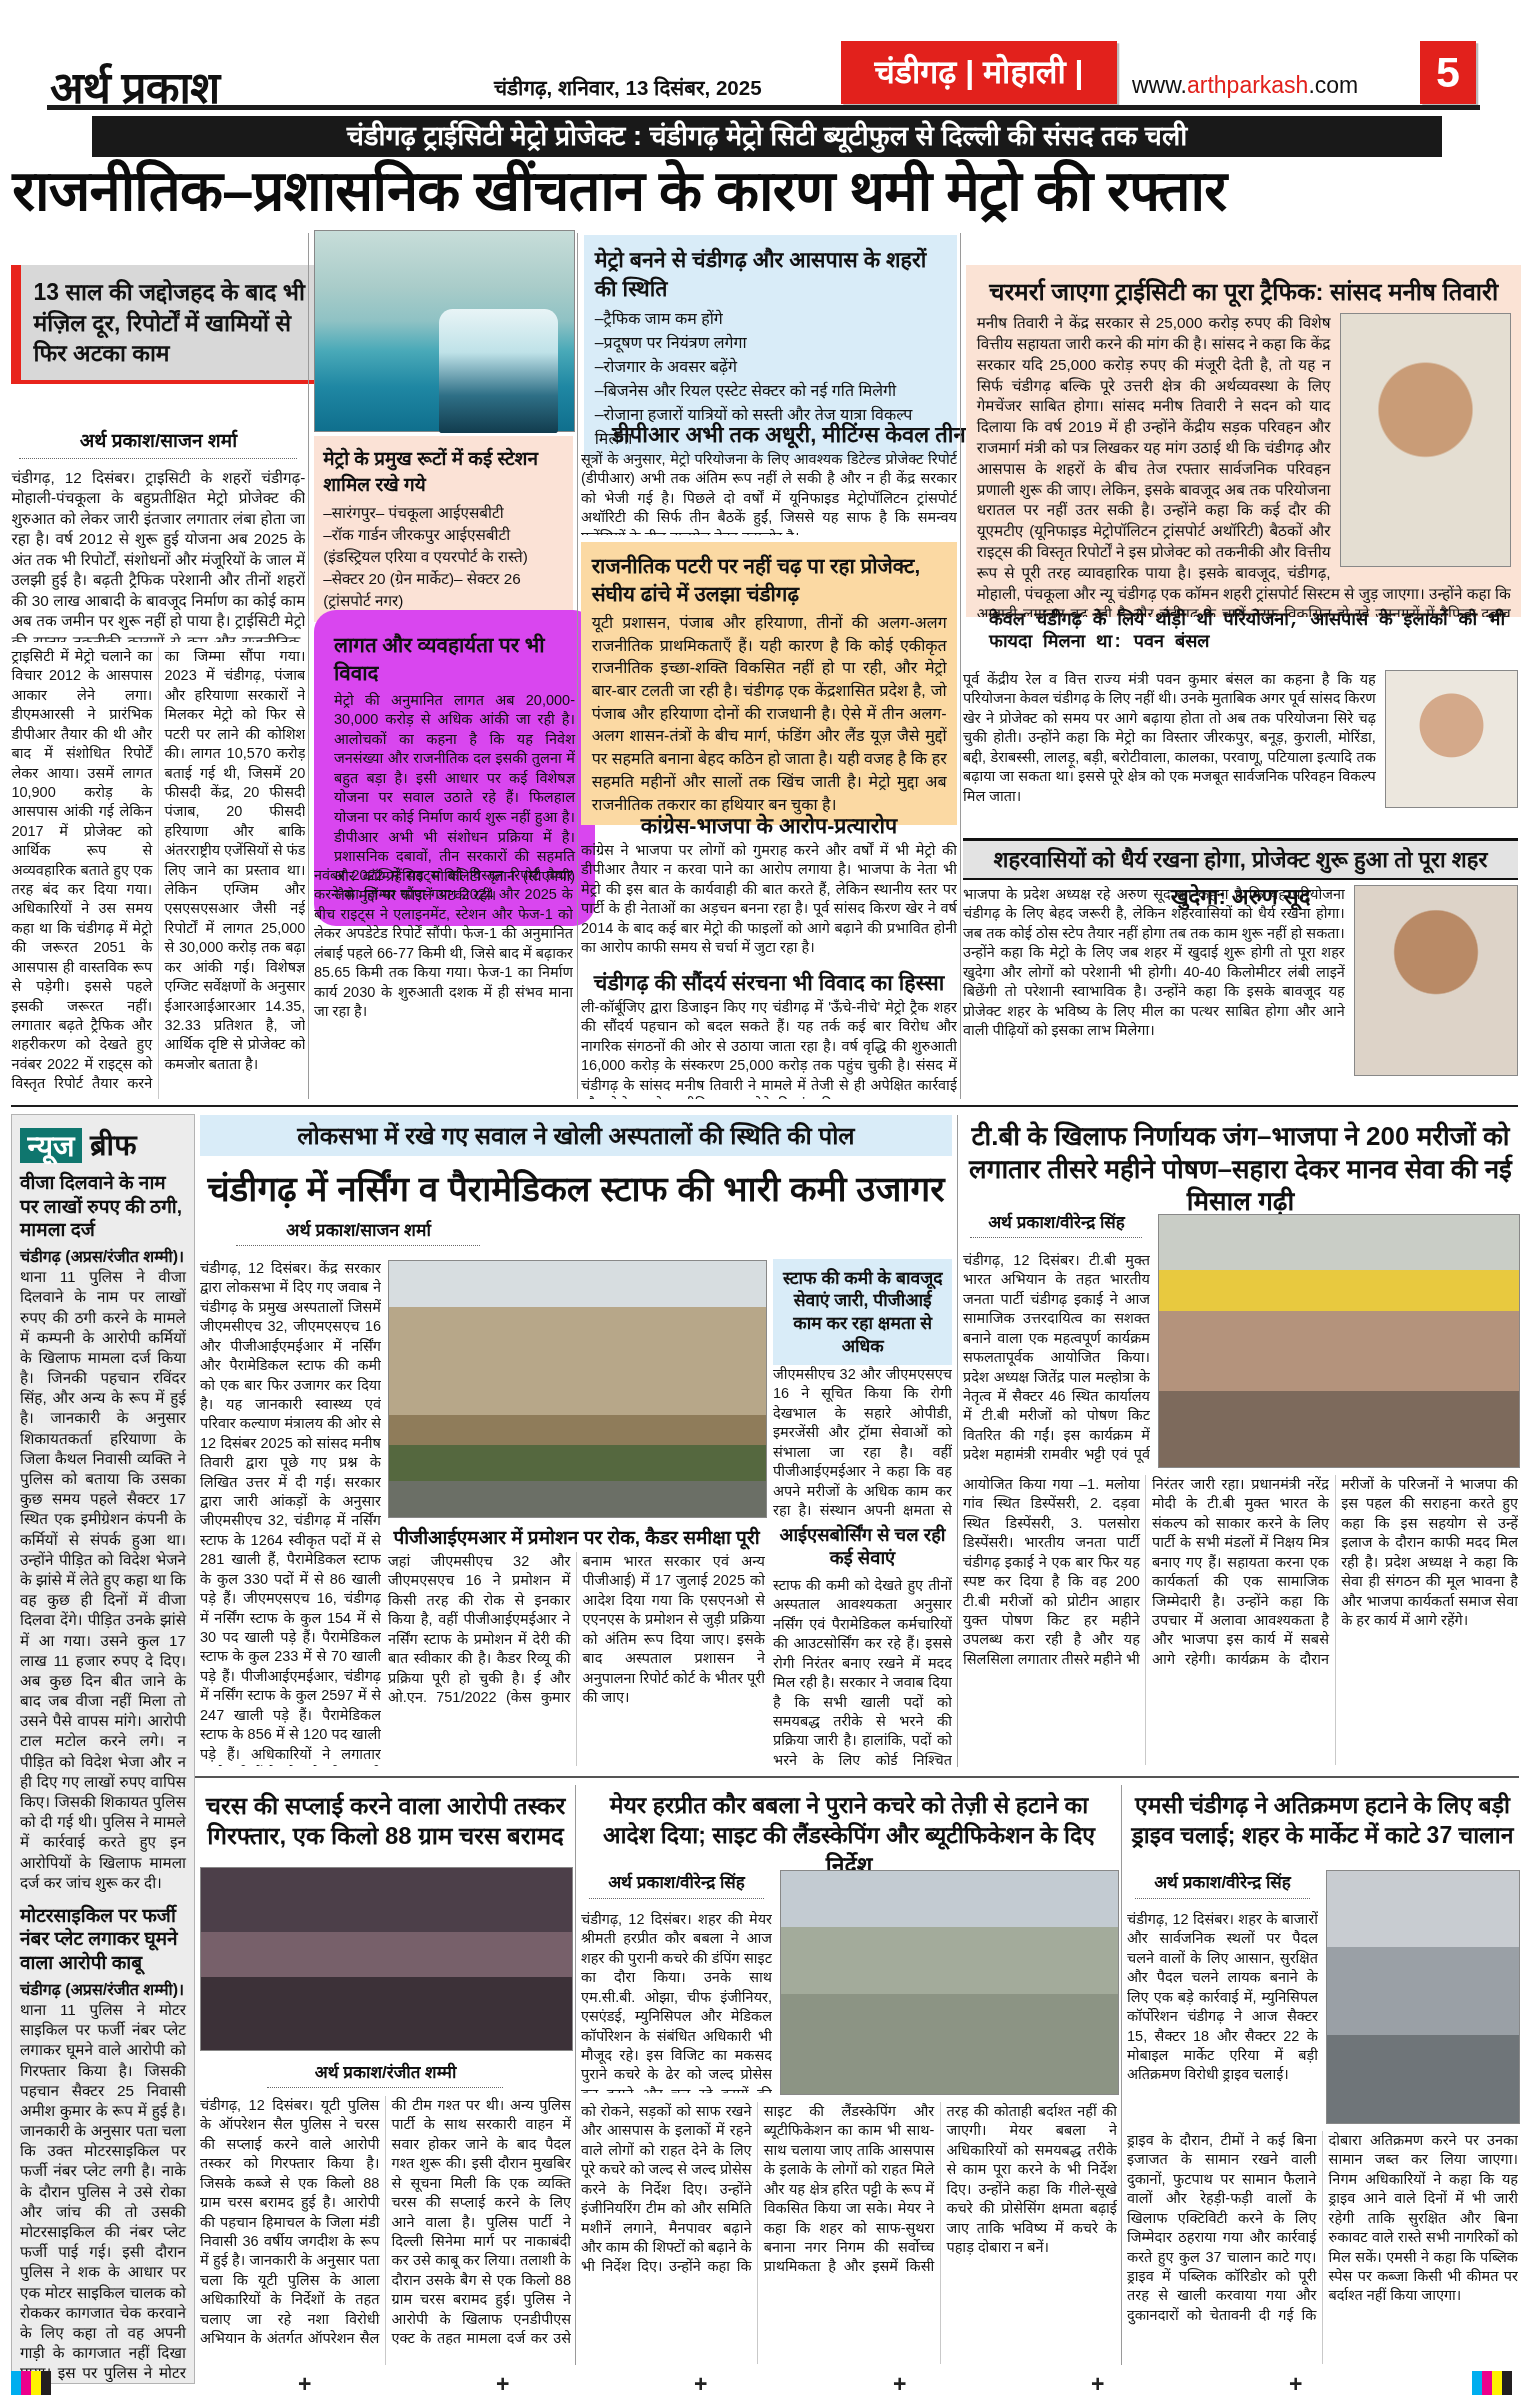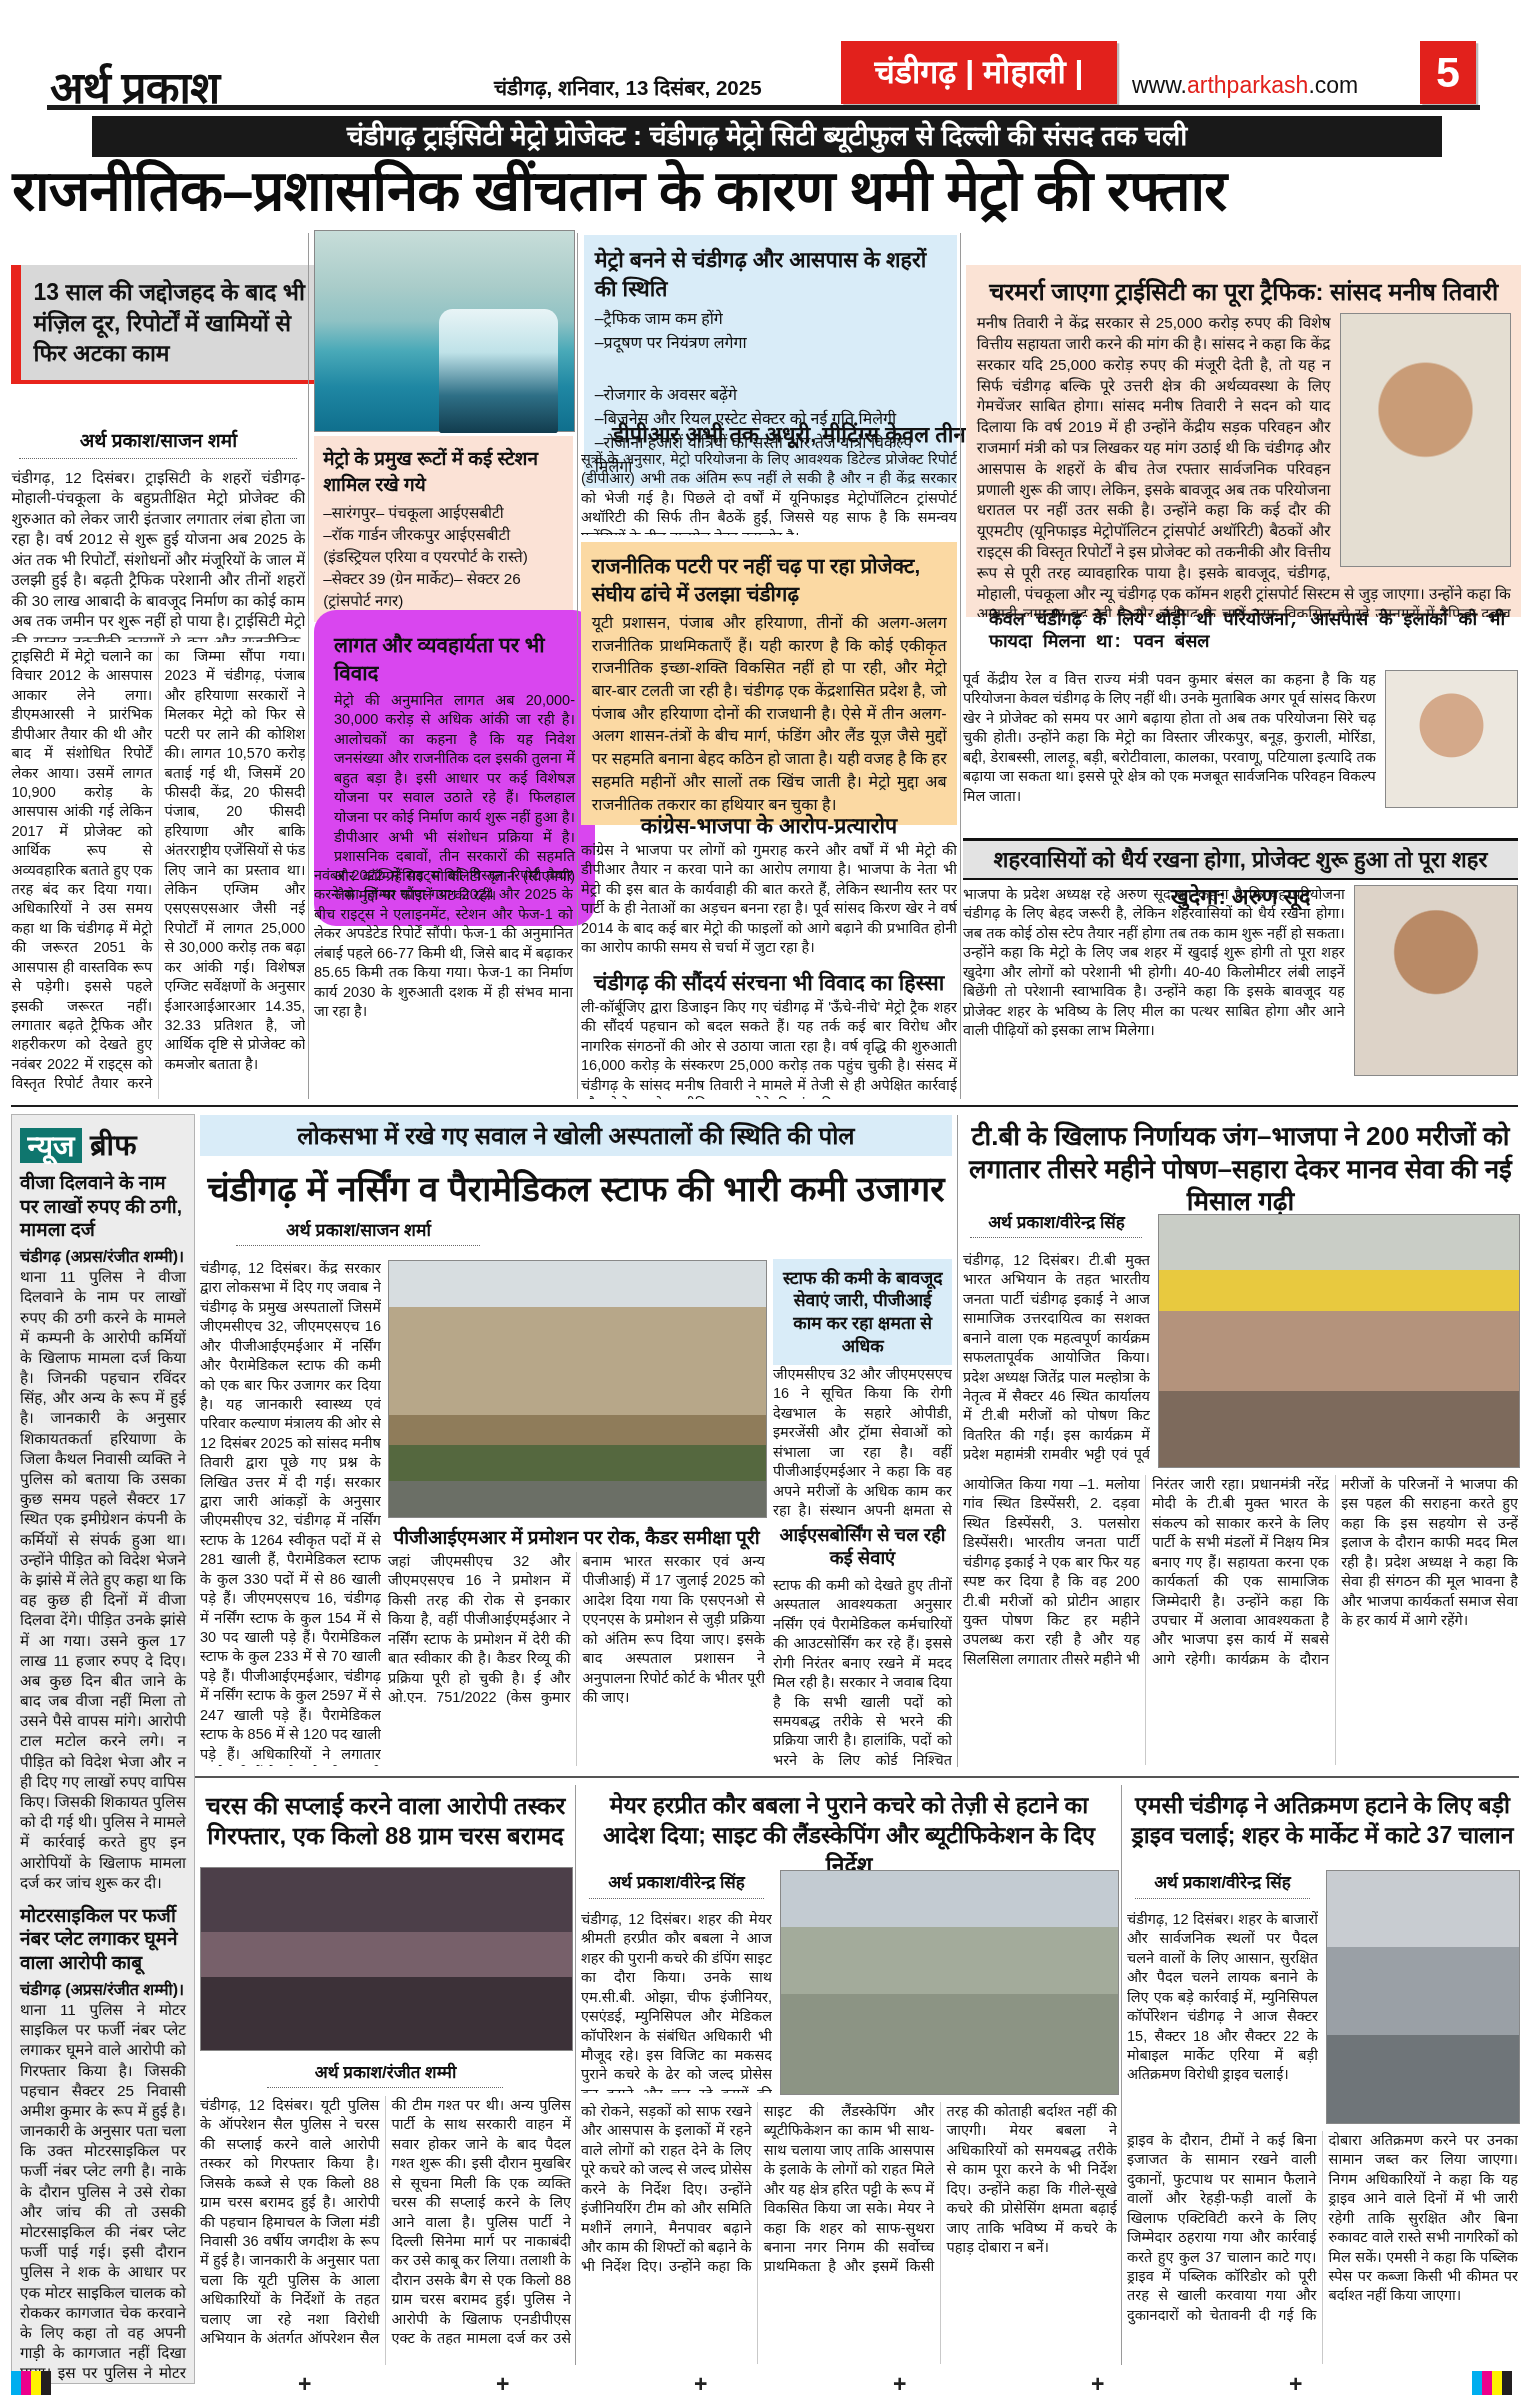--- a/index.html
+++ b/index.html
@@ -58,34 +58,34 @@
   <div class="abs byline-rule" style="left:19px;top:452px;width:278px;"></div>
   <div class="abs body-txt" style="left:11.4px;top:468px;width:294px;height:174px;font-size:15.3px;">चंडीगढ़, 12 दिसंबर। ट्राइसिटी के शहरों चंडीगढ़-मोहाली-पंचकूला के बहुप्रतीक्षित मेट्रो प्रोजेक्ट की शुरुआत को लेकर जारी इंतजार लगातार लंबा होता जा रहा है। वर्ष 2012 से शुरू हुई योजना अब 2025 के अंत तक भी रिपोर्टों, संशोधनों और मंजूरियों के जाल में उलझी हुई है। बढ़ती ट्रैफिक परेशानी और तीनों शहरों की 30 लाख आबादी के बावजूद निर्माण का कोई काम अब तक जमीन पर शुरू नहीं हो पाया है। ट्राईसिटी मेट्रो की रफ्तार तकनीकी कारणों से कम और राजनीतिक-प्रशासनिक खींचतान के कारण ज्यादा धीमी है। तीन सरकारों के बीच सहमति का अभाव, दलों की समन्वयहीनता, पिछली आपत्तियों से दावा अड़चनें, और लगातार रुक-रुक कर विवाद, यह सब मिलकर मेट्रो को लगातार पटरी से उतारते रहे हैं।</div>
   <div class="abs body-txt cols2" style="left:11.4px;top:647px;width:294px;height:452px;">ट्राइसिटी में मेट्रो चलाने का विचार 2012 के आसपास आकार लेने लगा। डीएमआरसी ने प्रारंभिक डीपीआर तैयार की थी और बाद में संशोधित रिपोर्टें लेकर आया। उसमें लागत 10,900 करोड़ के आसपास आंकी गई लेकिन 2017 में प्रोजेक्ट को आर्थिक रूप से अव्यवहारिक बताते हुए एक तरह बंद कर दिया गया। अधिकारियों ने उस समय कहा था कि चंडीगढ़ में मेट्रो की जरूरत 2051 के आसपास ही वास्तविक रूप से पड़ेगी। इससे पहले इसकी जरूरत नहीं। लगातार बढ़ते ट्रैफिक और शहरीकरण को देखते हुए नवंबर 2022 में राइट्स को विस्तृत रिपोर्ट तैयार करने का जिम्मा सौंपा गया। 2023 में चंडीगढ़, पंजाब और हरियाणा सरकारों ने मिलकर मेट्रो को फिर से पटरी पर लाने की कोशिश की। लागत 10,570 करोड़ बताई गई थी, जिसमें 20 फीसदी केंद्र, 20 फीसदी पंजाब, 20 फीसदी हरियाणा और बाकि अंतरराष्ट्रीय एजेंसियों से फंड लिए जाने का प्रस्ताव था। लेकिन एग्जिम और एसएसएसआर जैसी नई रिपोर्टों में लागत 25,000 से 30,000 करोड़ तक बढ़ा कर आंकी गई। विशेषज्ञ एग्जिट सर्वेक्षणों के अनुसार ईआरआईआरआर 14.35, 32.33 प्रतिशत है, जो आर्थिक दृष्टि से प्रोजेक्ट को कमजोर बताता है।</div>
 
   <div class="vline" style="left:308px;top:233px;height:866px;"></div>
   <div class="abs photo ph-metro" style="left:314px;top:230px;width:259px;height:200px;"></div>
   <div class="abs" style="left:314px;top:436px;width:241px;background:#fbe2d6;padding:9.2px;">
     <div class="boxtitle" style="font-size:19px;margin-bottom:4.6px;">मेट्रो के प्रमुख रूटों में कई स्टेशन शामिल रखे गये</div>
     <div style="font-size:15.3px;line-height:1.45;">–सारंगपुर– पंचकूला आईएसबीटी</div>
     <div style="font-size:15.3px;line-height:1.45;">–रॉक गार्डन जीरकपुर आईएसबीटी (इंडस्ट्रियल एरिया व एयरपोर्ट के रास्ते)</div>
-    <div style="font-size:15.3px;line-height:1.45;">–सेक्टर 39 (ग्रेन मार्केट)– सेक्टर 26 (ट्रांसपोर्ट नगर)</div>
+    <div style="font-size:15.3px;line-height:1.45;">–सेक्टर 20 (ग्रेन मार्केट)– सेक्टर 26 (ट्रांसपोर्ट नगर)</div>
   </div>
   <div class="abs" style="left:314px;top:610px;width:241px;background:#d946ef;padding:20px;border-radius:22px;">
     <div class="boxtitle" style="font-size:20.6px;margin-bottom:4.6px;">लागत और व्यवहार्यता पर भी विवाद</div>
     <div class="just" style="font-size:14.5px;line-height:1.35;">मेट्रो की अनुमानित लागत अब 20,000-30,000 करोड़ से अधिक आंकी जा रही है। आलोचकों का कहना है कि यह निवेश जनसंख्या और राजनीतिक दल इसकी तुलना में बहुत बड़ा है। इसी आधार पर कई विशेषज्ञ योजना पर सवाल उठाते रहे हैं। फिलहाल योजना पर कोई निर्माण कार्य शुरू नहीं हुआ है। डीपीआर अभी भी संशोधन प्रक्रिया में है। प्रशासनिक दबावों, तीन सरकारों की सहमति और कॉम्प्रिहेंसिव मोबिलिटी प्लान (सीएमपी) जैसे मुद्दों पर फाइलें अटकी रहीं।</div>
   </div>
   <div class="abs body-txt" style="left:314px;top:866px;width:259px;height:233px;">नवंबर 2022 में राइट्स को विस्तृत रिपोर्ट तैयार करने का जिम्मा सौंपा गया। 2024 और 2025 के बीच राइट्स ने एलाइनमेंट, स्टेशन और फेज-1 को लेकर अपडेटेड रिपोर्टें सौंपी। फेज-1 की अनुमानित लंबाई पहले 66-77 किमी थी, जिसे बाद में बढ़ाकर 85.65 किमी तक किया गया। फेज-1 का निर्माण कार्य 2030 के शुरुआती दशक में ही संभव माना जा रहा है।</div>
 
   <div class="vline" style="left:577px;top:233px;height:866px;"></div>
   <div class="abs" style="left:584px;top:235px;width:352px;background:#d9ecf8;padding:9.2px 10.7px;">
     <div class="boxtitle" style="font-size:21.4px;margin-bottom:4.6px;">मेट्रो बनने से चंडीगढ़ और आसपास के शहरों की स्थिति</div>
     <div style="font-size:16px;line-height:1.5;">–ट्रैफिक जाम कम होंगे</div>
     <div style="font-size:16px;line-height:1.5;">–प्रदूषण पर नियंत्रण लगेगा</div>
-    <div style="font-size:16px;line-height:1.5;margin-top:28px;">–रोजगार के अवसर बढ़ेंगे</div>
+    <div style="font-size:16px;line-height:1.5;">–रोजगार के अवसर बढ़ेंगे</div>
     <div style="font-size:16px;line-height:1.5;">–बिजनेस और रियल एस्टेट सेक्टर को नई गति मिलेगी</div>
     <div style="font-size:16px;line-height:1.5;">–रोजाना हजारों यात्रियों को सस्ती और तेज यात्रा विकल्प मिलेगा</div>
   </div>
   <div class="abs b ctr" style="left:601px;top:418px;width:376px;font-size:22px;">डीपीआर अभी तक अधूरी, मीटिंग्स केवल तीन</div>
   <div class="abs body-txt" style="left:581px;top:450px;width:376px;height:85px;">सूत्रों के अनुसार, मेट्रो परियोजना के लिए आवश्यक डिटेल्ड प्रोजेक्ट रिपोर्ट (डीपीआर) अभी तक अंतिम रूप नहीं ले सकी है और न ही केंद्र सरकार को भेजी गई है। पिछले दो वर्षों में यूनिफाइड मेट्रोपॉलिटन ट्रांसपोर्ट अथॉरिटी की सिर्फ तीन बैठकें हुईं, जिससे यह साफ है कि समन्वय एजेंसियों के बीच तालमेल बेहद कमजोर है।</div>
   <div class="abs" style="left:581px;top:542px;width:355px;background:#fbd9a3;padding:9.2px 10.7px;">
     <div class="boxtitle" style="font-size:20.6px;margin-bottom:4.6px;">राजनीतिक पटरी पर नहीं चढ़ पा रहा प्रोजेक्ट, संघीय ढांचे में उलझा चंडीगढ़</div>
     <div class="just" style="font-size:16px;line-height:1.42;">यूटी प्रशासन, पंजाब और हरियाणा, तीनों की अलग-अलग राजनीतिक प्राथमिकताएँ हैं। यही कारण है कि कोई एकीकृत राजनीतिक इच्छा-शक्ति विकसित नहीं हो पा रही, और मेट्रो बार-बार टलती जा रही है। चंडीगढ़ एक केंद्रशासित प्रदेश है, जो पंजाब और हरियाणा दोनों की राजधानी है। ऐसे में तीन अलग-अलग शासन-तंत्रों के बीच मार्ग, फंडिंग और लैंड यूज़ जैसे मुद्दों पर सहमति बनाना बेहद कठिन हो जाता है। यही वजह है कि हर सहमति महीनों और सालों तक खिंच जाती है। मेट्रो मुद्दा अब राजनीतिक तकरार का हथियार बन चुका है।</div>
   </div>
   <div class="abs b ctr" style="left:581px;top:810px;width:376px;font-size:21.4px;">कांग्रेस-भाजपा के आरोप-प्रत्यारोप</div>

